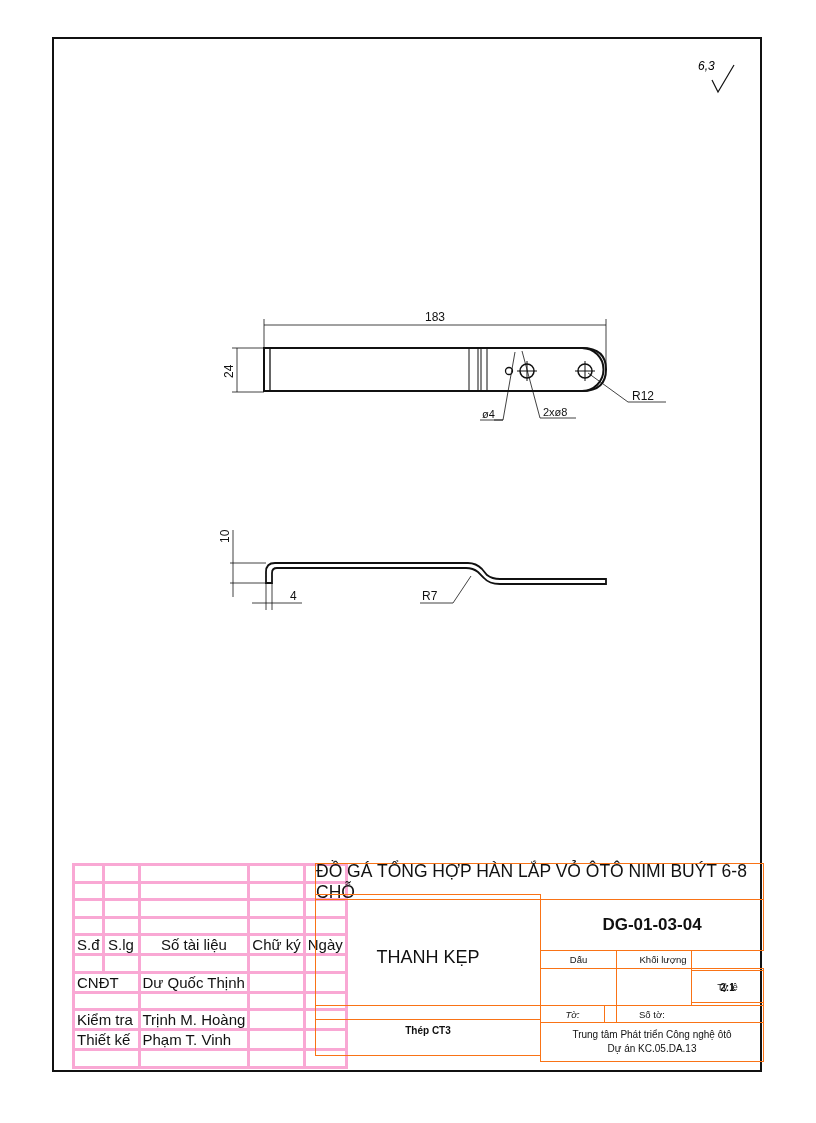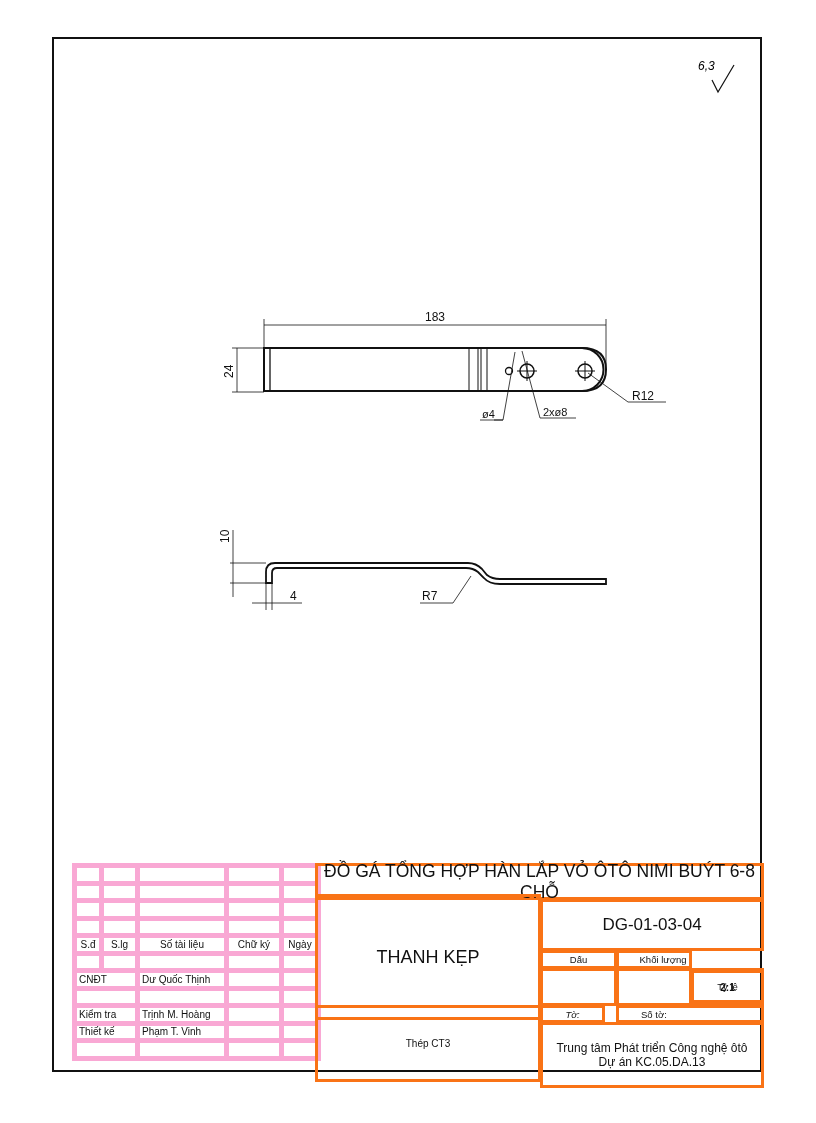--- a/index.html
+++ b/index.html
@@ -3,28 +3,28 @@
   <meta charset="utf-8">
   <style>
     html, body { margin: 0; padding: 0; background: #ffffff; }
     body { width: 816px; height: 1123px; position: relative; overflow: hidden;
            font-family: "Liberation Sans", sans-serif; color: #111; }
     .frame { position: absolute; left: 52px; top: 37px; width: 710px; height: 1035px;
              border: 2px solid #111; box-sizing: border-box; }
     svg.drawing { position: absolute; left: 0; top: 0; }
     .tb { position: absolute; left: 72px; top: 863px; width: 692px; height: 209px; }
     .tb table { border-collapse: collapse; position: absolute; }
-    .tb td { border: 5px solid #f9a8d4; padding: 0 2px; font-size: 10px; white-space: nowrap;
+    .tb td { border: 3px solid #f9a8d4; padding: 0 2px; font-size: 15px; white-space: nowrap;
              box-sizing: border-box; }
     .left-grid { left: 0; top: 0; }
     .left-grid td { height: 17.5px; }
     .c1 { width: 27px; } .c2 { width: 36px; } .c3 { width: 89px; } .c4 { width: 55px; } .c5 { width: 37px; }
     .hdr td { text-align: center; }
-    .box { position: absolute; border: 3px solid #f97316; box-sizing: border-box;
-           display: flex; align-items: center; justify-content: center; text-align: center; }
+    .box { position: absolute; border: 1px solid #f97316; box-sizing: border-box;
+           display: flex; align-items: center; justify-content: center; text-align: left; }
   </style>
 </head>
 <body>
 
 <div class="frame"></div>
 
 <svg class="drawing" width="816" height="1123" viewBox="0 0 816 1123">
 
   <g>
     <polyline points="712,80 718,92 734,65" fill="none" stroke="#111" stroke-width="1.2"></polyline>
@@ -162,27 +162,27 @@
       <td colspan="2"></td>
       <td></td>
           <td></td>
           <td></td>
     </tr>
   </tbody>
     </table>
 
   <div class="box" style="left:243px; top:0; width:449px; height:37px; font-size:17.5px;">ĐỒ GÁ TỔNG HỢP HÀN LẮP VỎ ÔTÔ NIMI BUÝT 6-8 CHỖ</div>
   <div class="box" style="left:243px; top:31px; width:226px; height:126px; font-size:18px;">THANH KẸP</div>
-  <div class="box" style="left:468px; top:36px; width:224px; height:52px; font-size:17px;">DG-01-03-04</div>
+  <div class="box" style="left:468px; top:36px; width:224px; height:52px; font-size:17px;font-weight:bold;">DG-01-03-04</div>
   <div class="box" style="left:468px; top:87px; width:77px; height:19px; font-size:9.5px;">Dấu</div>
   <div class="box" style="left:544px; top:87px; width:76px; height:19px; font-size:9.5px;padding-left:18px;">Khối lượng</div>
   <div class="box" style="left:619px; top:87px; width:73px; height:33px; font-size:9.5px;margin-top:20px;">Tỷ lệ</div>
   <div class="box" style="left:468px; top:105px; width:77px; height:38px;"></div>
   <div class="box" style="left:544px; top:105px; width:76px; height:38px;"></div>
   <div class="box" style="left:619px; top:105px; width:73px; height:38px; font-size:10px;font-weight:bold;">2:1</div>
-  <div class="box" style="left:243px; top:142px; width:226px; height:77px; font-size:10px;">Thép CT3</div>
+  <div class="box" style="left:243px; top:142px; width:226px; height:51px; font-size:10px;font-weight:bold;">Thép CT3</div>
   <div class="box" style="left:468px; top:142px; width:65px; height:18px; font-size:9.5px;font-style:italic;">Tờ:</div>
   <div class="box" style="left:544px; top:142px; width:148px; height:18px; font-size:9.5px; justify-content:flex-start; padding-left:22px;">Số tờ:</div>
-  <div class="box" style="left:468px; top:159px; width:224px; height:66px; flex-direction:column; font-size:12px; line-height:14px;">
+  <div class="box" style="left:468px; top:159px; width:224px; height:40px; flex-direction:column; font-size:10px; line-height:14px;">
     <span>Trung tâm Phát triển Công nghệ ôtô</span>
     <span>Dự án KC.05.DA.13</span>
   </div>
 </div>
 
 </body></html>

